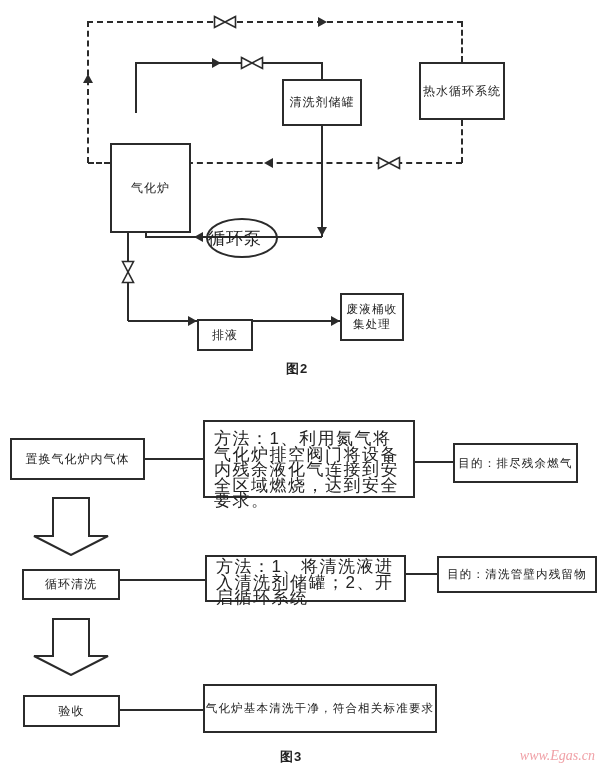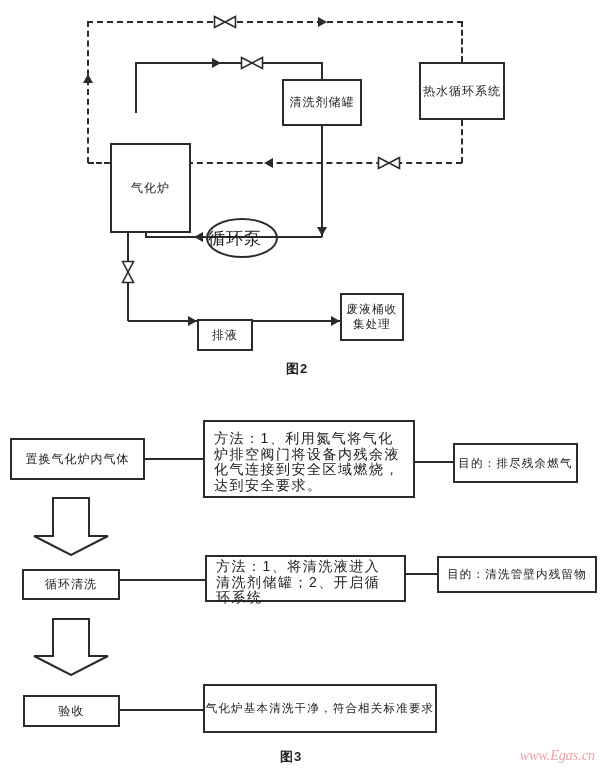--- a/index.html
+++ b/index.html
@@ -16,21 +16,21 @@
   
   .ar { position:absolute; width:0; height:0; }
   .ar.r { border-top:5px solid transparent; border-bottom:5px solid transparent; border-left:9px solid var(--line); }
   .ar.l { border-top:5px solid transparent; border-bottom:5px solid transparent; border-right:9px solid var(--line); }
   .ar.u { border-left:5px solid transparent; border-right:5px solid transparent; border-bottom:9px solid var(--line); }
   .ar.d { border-left:5px solid transparent; border-right:5px solid transparent; border-top:9px solid var(--line); }
   
   .bx { position:absolute; box-sizing:border-box; border:2px solid var(--line); background:#fff;
         display:flex; align-items:center; justify-content:center; text-align:center;
         font-size:12px; letter-spacing:1px; line-height:15px; }
-  .bx.txt { display:block; text-align:left; font-size:14px; line-height:15.5px;
+  .bx.txt { display:block; text-align:left; font-size:17px; line-height:15.5px;
             padding:9px 9px; letter-spacing:1.5px; }
   .bx.sm { font-size:11.5px; letter-spacing:1.2px; }
   .ellipse { position:absolute; box-sizing:border-box; border:2px solid var(--line);
              border-radius:50%; display:flex; align-items:center; 
              font-size:17px; letter-spacing:1px; background:transparent; }
   .valve { position:absolute; }
   .blockarrow { position:absolute; }
   .cap { position:absolute; font-size:13px; font-weight:600; letter-spacing:1px; text-align:center; }
   .watermark { position:absolute; font-family:"Liberation Serif", serif; font-style:italic;
                font-size:14px; color:var(--wm); text-align:right; }

